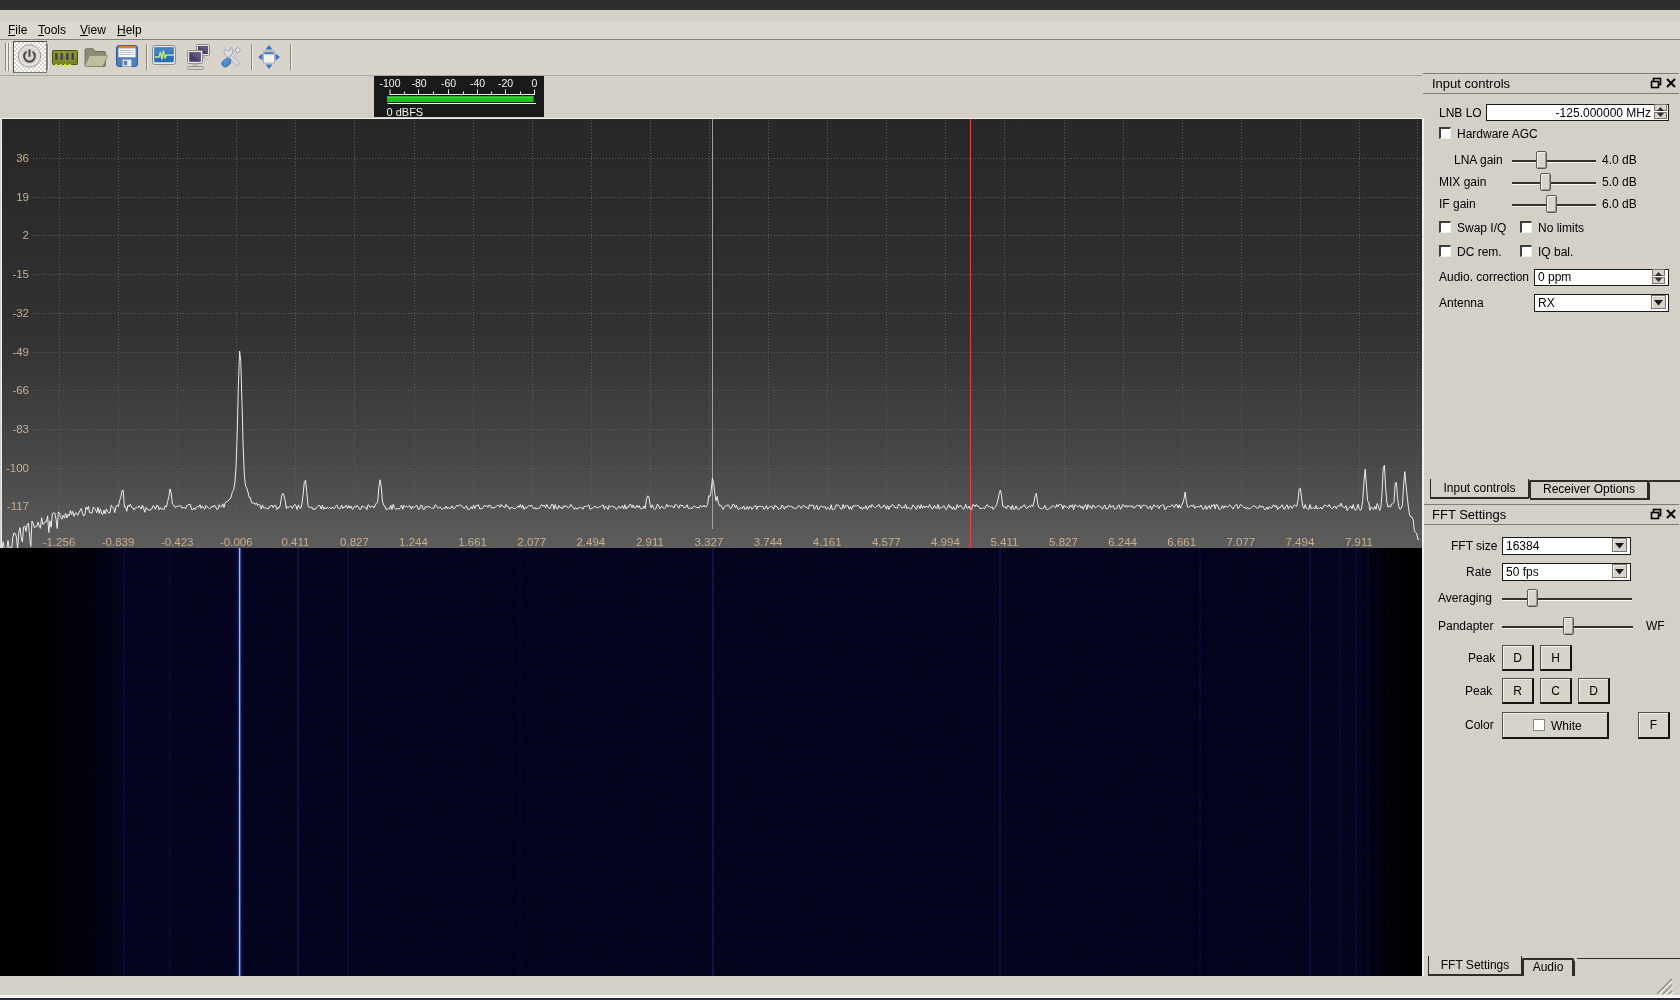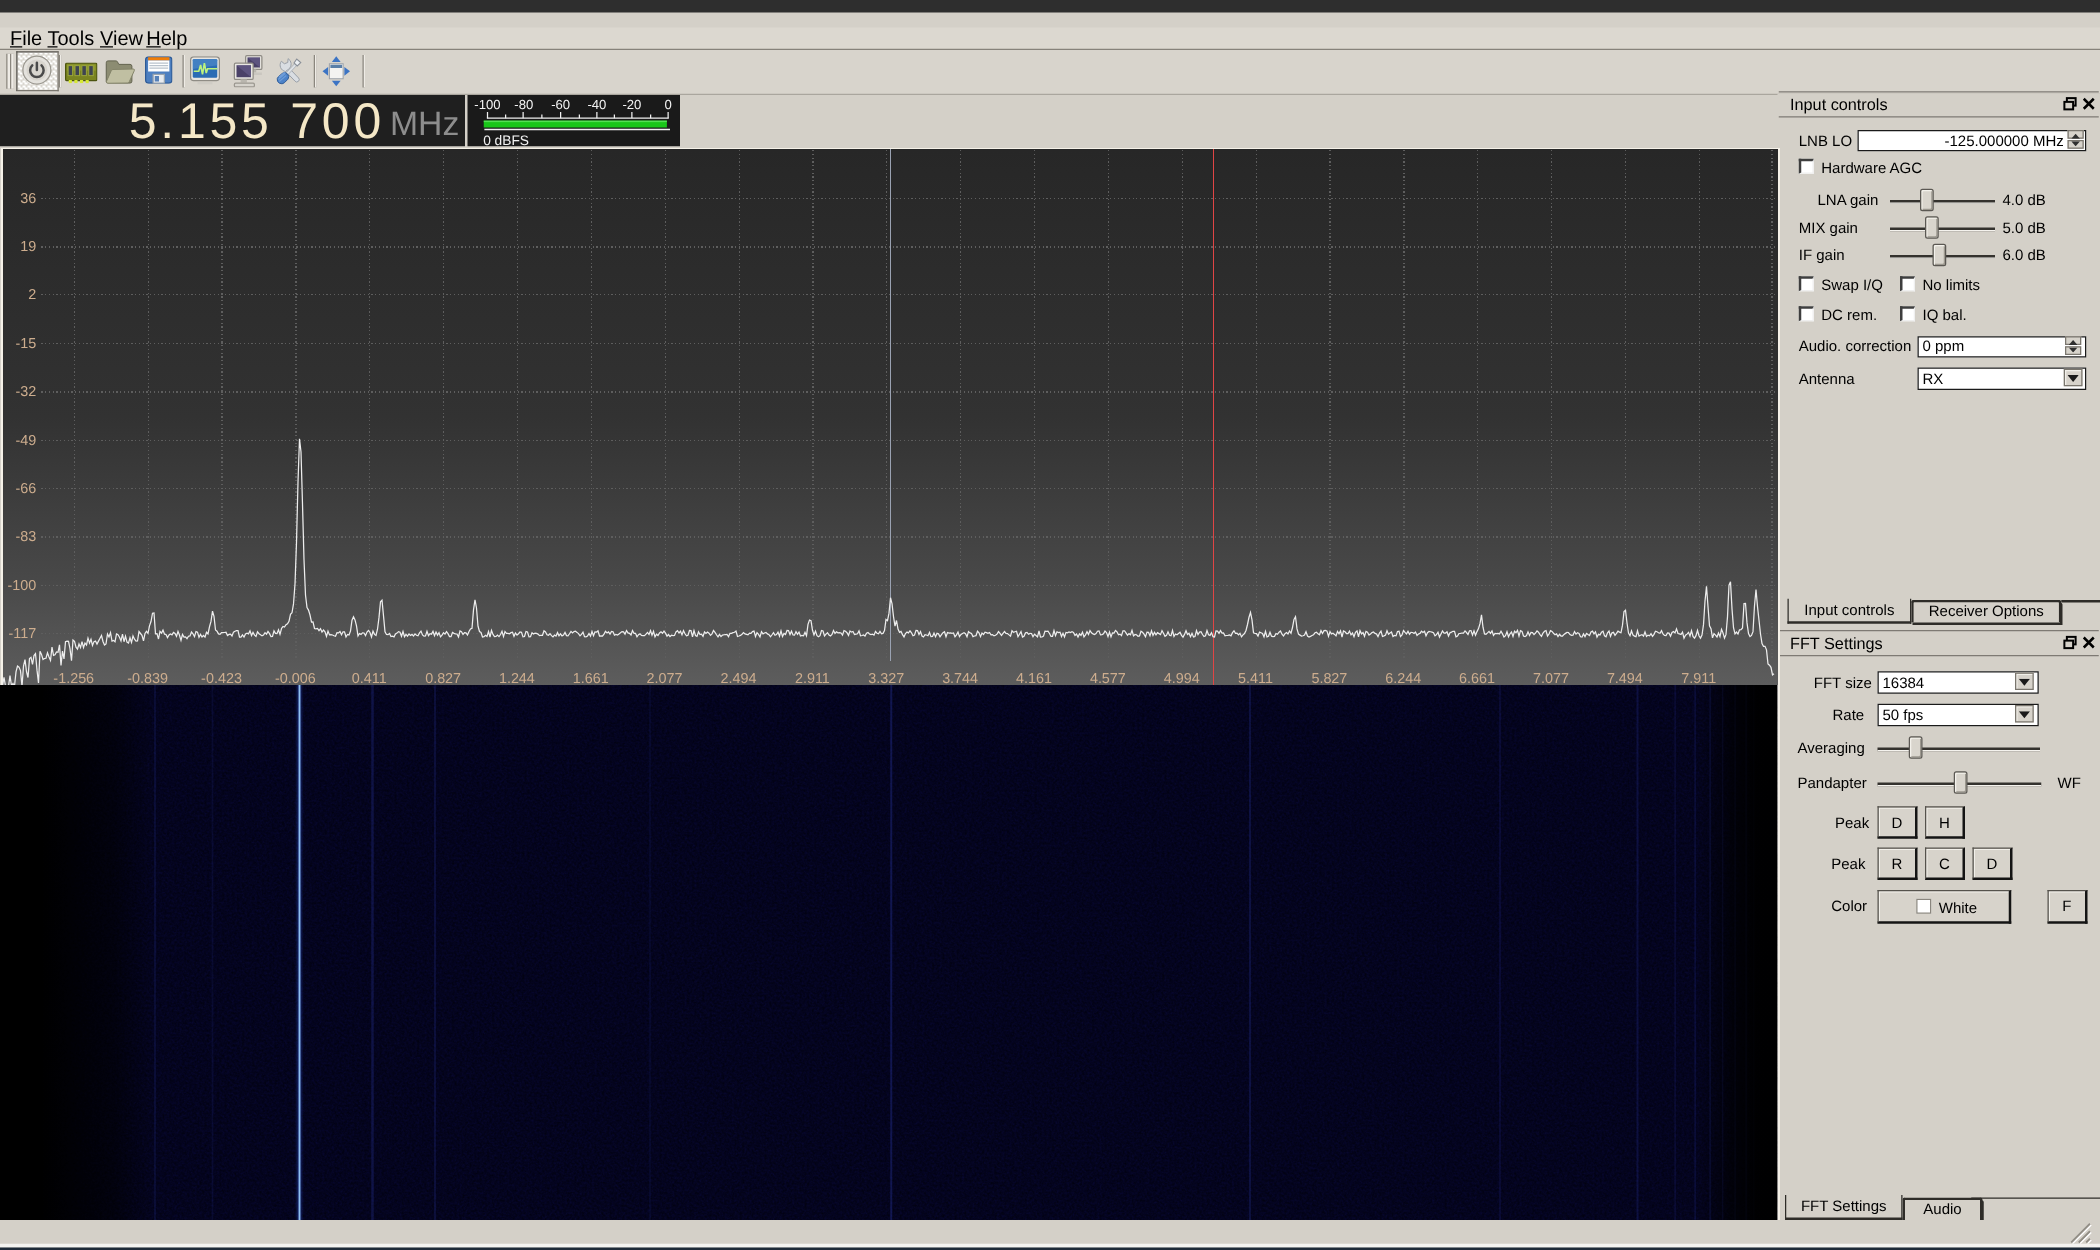--- a/index.html
+++ b/index.html
@@ -9,21 +9,21 @@
 .abs{position:absolute;}
 
 #titlebar-bg{position:absolute;left:0;top:0;width:1680px;height:10px;background:#2e2e2e;}
 #titlebar{position:absolute;left:0;top:0;width:1680px;height:22px;background:#1d2a38;border-radius:5px 5px 0 0;}
 #titlebar .ticon{position:absolute;left:7px;top:3px;width:15px;height:15px;}
 #title-text{position:absolute;left:0;top:0;width:1680px;height:22px;line-height:21px;
   text-align:center;color:#ffffff;font-size:13px;font-weight:bold;}
 .tbtn{position:absolute;top:0;height:22px;color:#fff;}
 
 #menubar{position:absolute;left:0;top:22px;width:1680px;height:17px;background:#dcd8d0;
-  border-bottom:1px solid #86827a;font-size:16px;color:#000;}
+  border-bottom:1px solid #86827a;font-size:12px;color:#000;}
 #menubar span{position:absolute;top:1px;}
 #menubar u{text-decoration:underline;}
 
 #toolbar{position:absolute;left:0;top:40px;width:1680px;height:35px;background:#d8d4cc;
   border-bottom:1px solid #aaa69e;}
 .tsep{position:absolute;top:4px;width:1px;height:26px;background:#8a867e;border-right:1px solid #efece6;}
 
 #lcdrow{position:absolute;left:0;top:76px;width:1680px;height:42px;background:#d4d0c8;}
 #lcd{position:absolute;left:0;top:0;width:372px;height:41px;background:#1f1f1f;}
 #lcd .freq{position:absolute;left:103px;top:1px;width:212px;height:40px;
@@ -155,24 +155,20 @@
       <path d="M1 13 L5.5 9.5 5.5 16.5 Z"></path>
       <path d="M23 13 L18.5 9.5 18.5 16.5 Z"></path>
     </g>
     <rect x="6.5" y="7" width="11" height="12" fill="#f4f3f1" stroke="#9aa0a8" stroke-width="0.8"></rect>
     <rect x="7.3" y="7.8" width="9.4" height="2.6" fill="#5a7fa8"></rect>
   </svg>
   <div class="tsep" style="left:290px;"></div>
 </div>
 
 <div id="lcdrow">
-  <div id="lcd">
-    <div class="freq">5.155 700</div>
-    <div class="mhz">MHz</div>
-  </div>
   <div id="meter">
     <svg width="170" height="41" viewBox="0 0 170 41">
       <g fill="#f2f2f2" font-size="10.5" font-family="Liberation Sans" text-anchor="middle">
         <text x="16" y="11">-100</text>
             <text x="45" y="11">-80</text>
             <text x="74.5" y="11">-60</text>
         <text x="103.5" y="11">-40</text>
             <text x="131.5" y="11">-20</text>
             <text x="160.5" y="11">0</text>
       </g>
@@ -407,21 +403,21 @@
 <div class="lbl" style="left:43px;top:609px;">Peak</div>
 <div class="btn" style="left:80px;top:603px;width:32px;height:26px;line-height:24px;">R</div>
 <div class="btn" style="left:118px;top:603px;width:32px;height:26px;line-height:24px;">C</div>
 <div class="btn" style="left:156px;top:603px;width:32px;height:26px;line-height:24px;">D</div>
 <div class="lbl" style="left:43px;top:643px;">Color</div>
 <div class="btn" style="left:80px;top:637px;width:107px;height:27px;"></div>
 <div class="cb" style="left:111px;top:644px;border-top-width:1px;border-left-width:1px;border-color:#8a867e;"></div>
 <div class="lbl" style="left:129px;top:644px;">White</div>
 <div class="btn" style="left:216px;top:637px;width:32px;height:27px;line-height:25px;">F</div>
 <div style="position:absolute;left:6px;top:881px;width:94px;height:20px;background:#d4d0c8;border-left:1px solid #2e2c28;border-right:1px solid #2e2c28;border-bottom:2px solid #2e2c28;box-sizing:border-box;text-align:center;line-height:18px;font-size:12px;">FFT Settings</div>
-      <div style="position:absolute;left:100px;top:883px;width:64px;height:18px;background:#d4d0c8;border-top:2px solid #2e2c28;border-left:2px solid #2e2c28;border-right:2px solid #2e2c28;border-radius:2px 2px 0 0;box-sizing:border-box;text-align:center;line-height:14px;font-size:12px;box-shadow:1px 2px 0 #2e2c28;">Audio</div>
+      <div style="position:absolute;left:100px;top:883px;width:52px;height:18px;background:#d4d0c8;border-top:2px solid #2e2c28;border-left:2px solid #2e2c28;border-right:2px solid #2e2c28;border-radius:2px 2px 0 0;box-sizing:border-box;text-align:center;line-height:14px;font-size:12px;box-shadow:1px 2px 0 #2e2c28;">Audio</div>
       <div style="position:absolute;left:155px;top:883px;width:103px;height:1px;background:#2e2c28;"></div>
     </div>
 
 <div id="statusbar">
   <div style="position:absolute;left:0;top:19px;width:1680px;height:3px;background:#f4f3f0;"></div>
   <div style="position:absolute;left:0;top:22px;width:1680px;height:2px;background:#1d2a38;"></div>
   <svg style="position:absolute;left:1656px;top:2px;" width="18" height="17" viewBox="0 0 18 17">
     <g stroke="#928e86" stroke-width="1.5">
           <path d="M16 1 L1 16 M16 7 L7 16 M16 13 L13 16"></path>
         </g>

